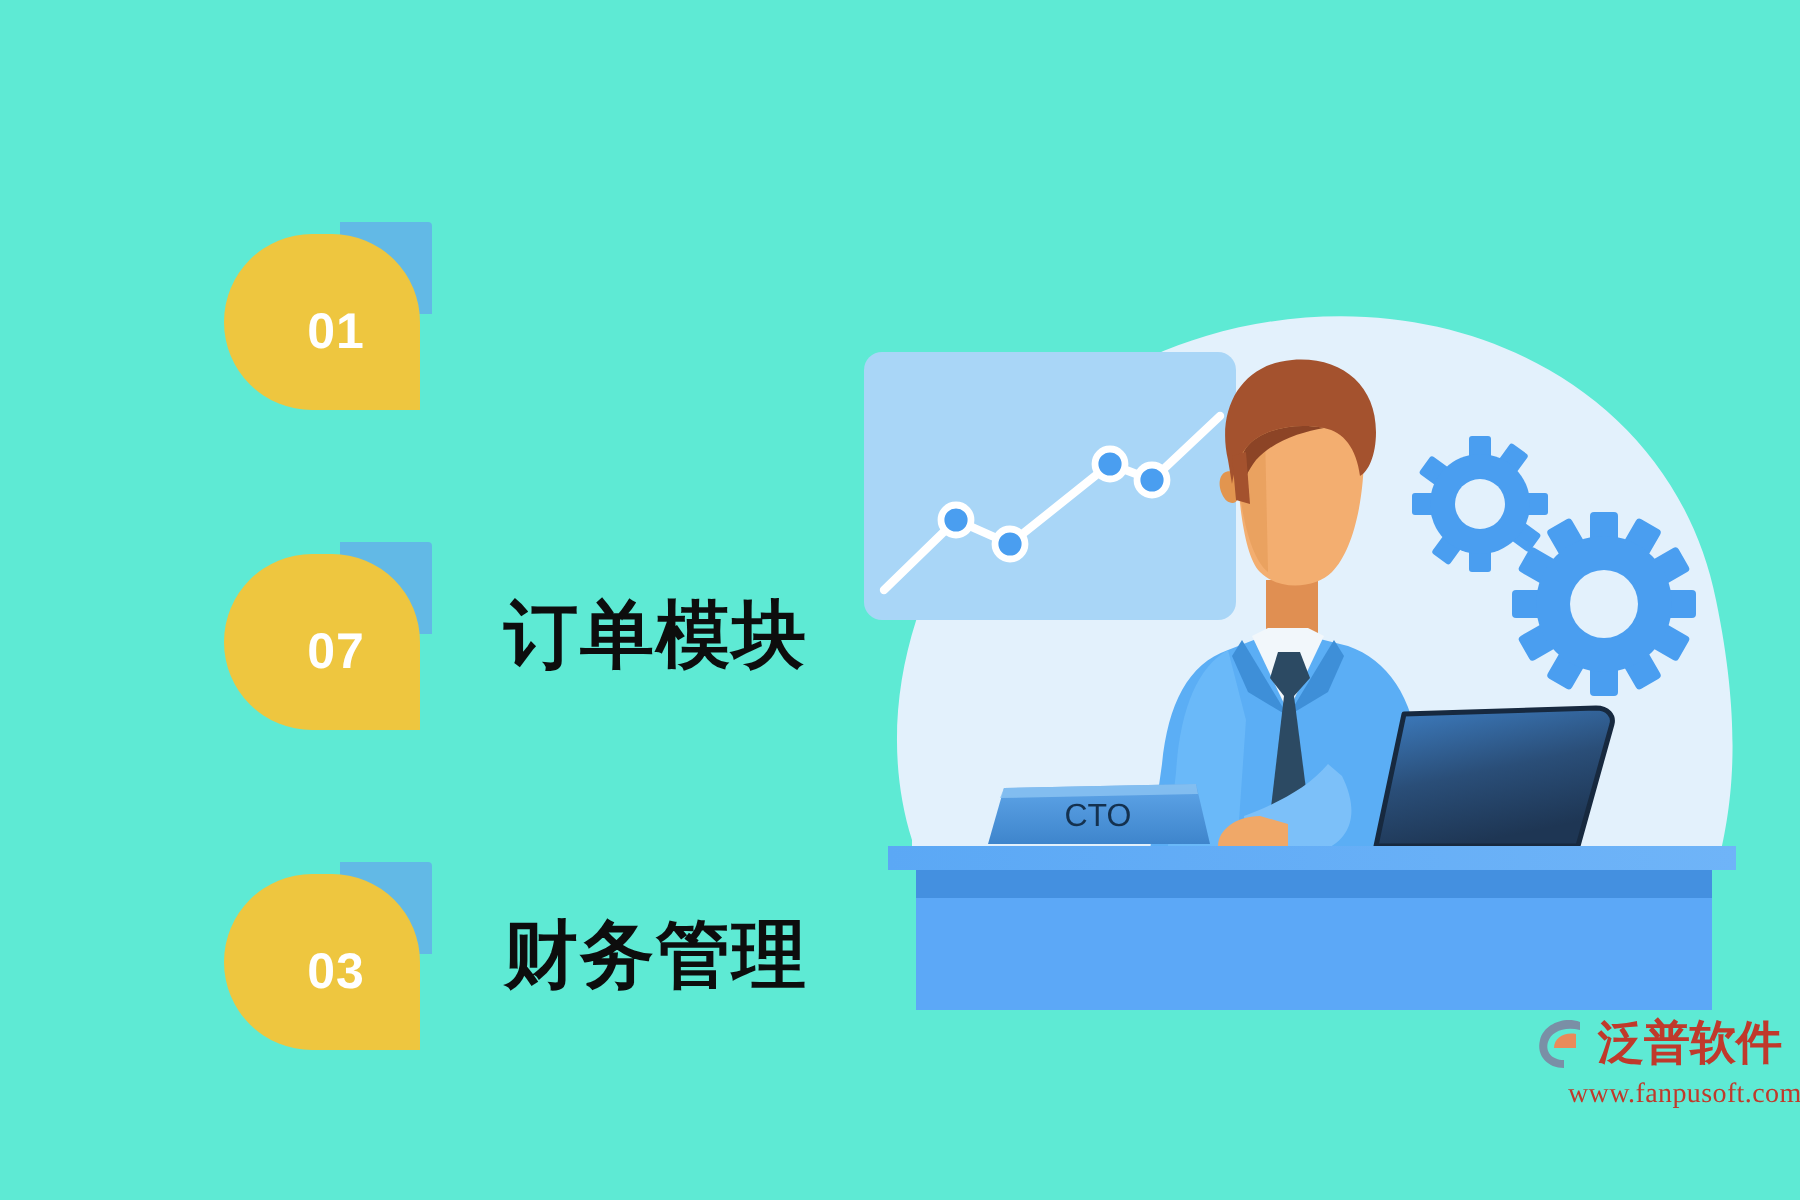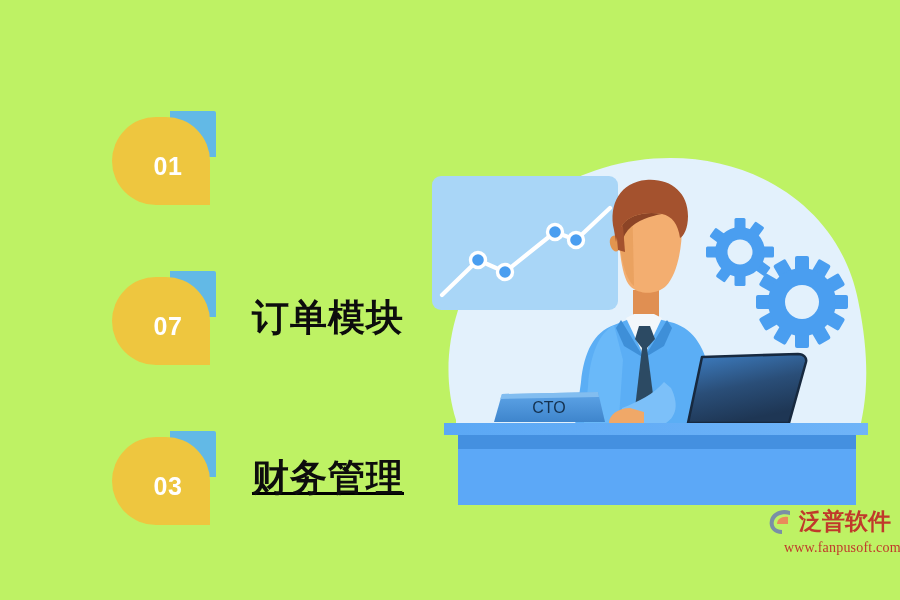--- a/index.html
+++ b/index.html
@@ -14,21 +14,21 @@
     font-family: "Liberation Sans", "DejaVu Sans", sans-serif;
     overflow: hidden;
     position: relative;
   }
 
   #stage {
     position: absolute;
     left: 0; top: 0;
     width: 900px;
     height: 600px;
-    background: #bef264;
+    background: #5eead4;
     text-align: right;
   }
 
   
   .item-list {
     position: absolute;
     left: 0; top: 0;
     width: 430px;
     height: 600px;
   }
@@ -36,21 +36,21 @@
   .list-item {
     position: absolute;
     left: 112px;
     width: 320px;
     height: 100px;
     display: flex;
     align-items: center;
   }
   .list-item.i0 { top: 108px; }
   .list-item.i1 { top: 268px; }
-  .list-item.i2 { top: 428px; text-decoration: underline; }
+  .list-item.i2 { top: 428px; }
 
   .badge-wrap {
     position: relative;
     width: 104px;
     height: 94px;
     flex: 0 0 auto;
   }
   
   .badge-accent {
     position: absolute;

